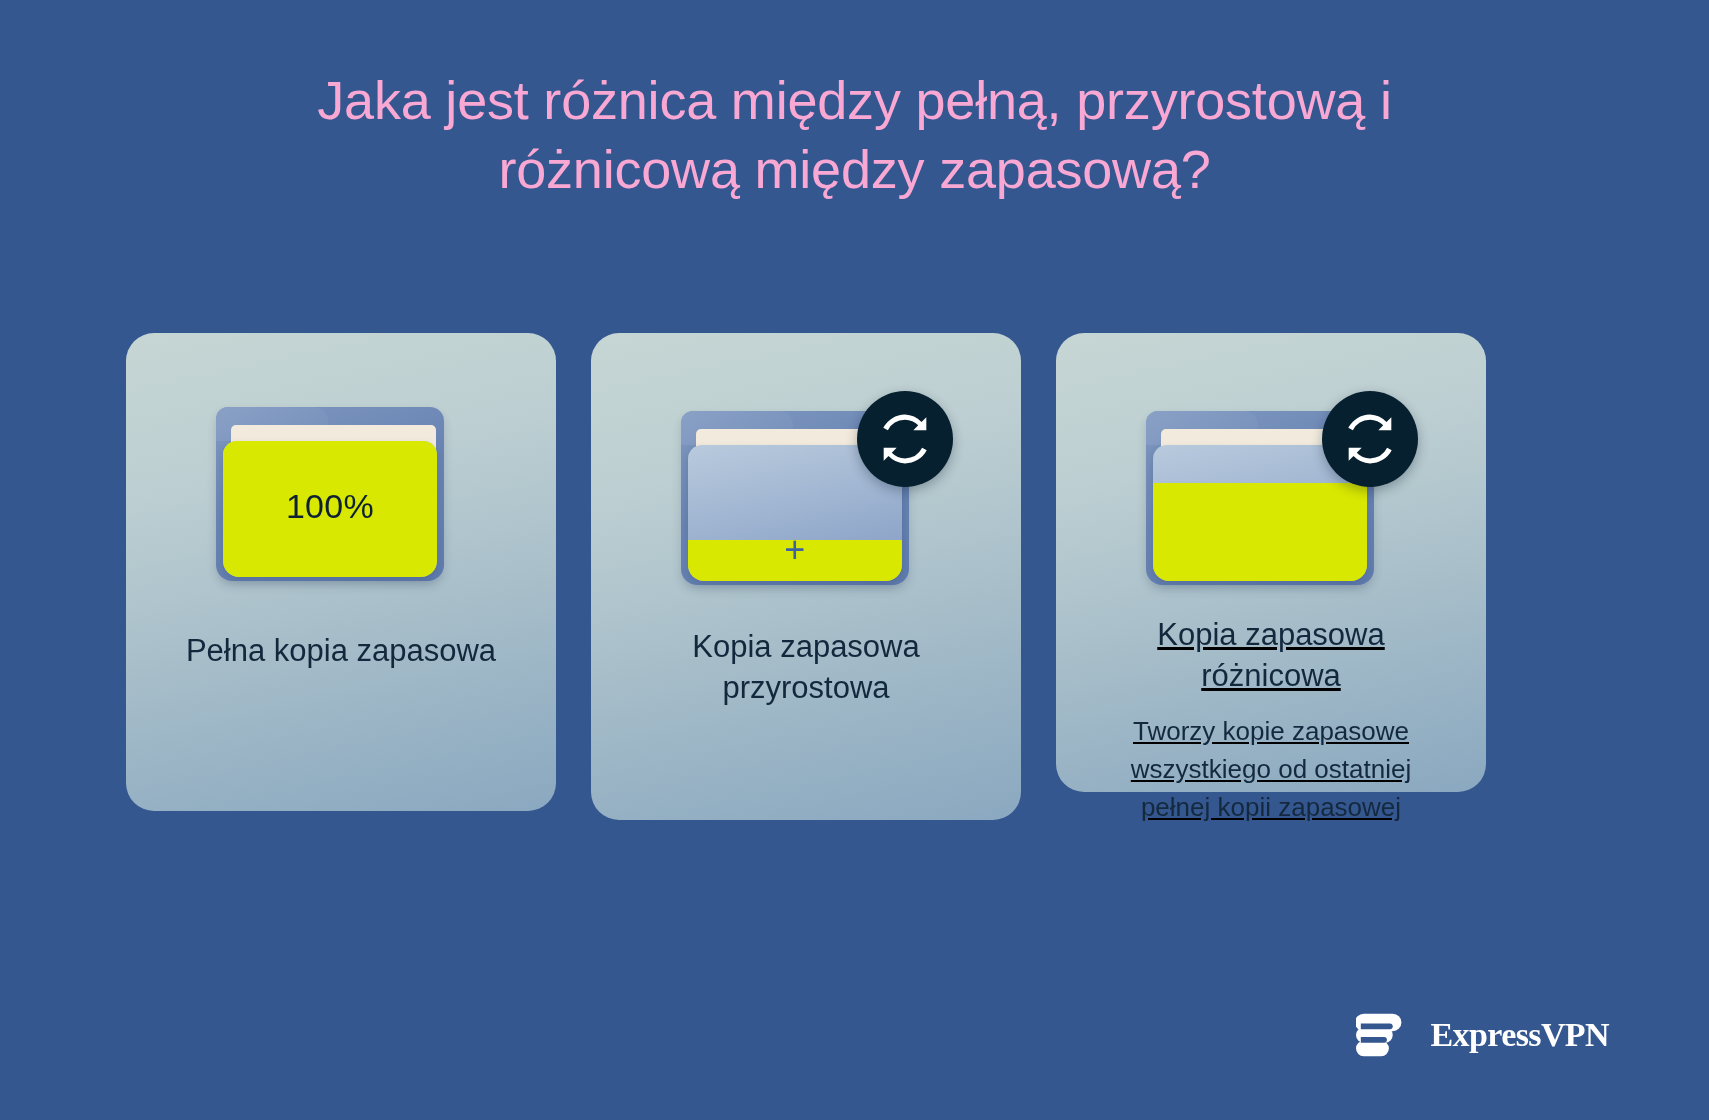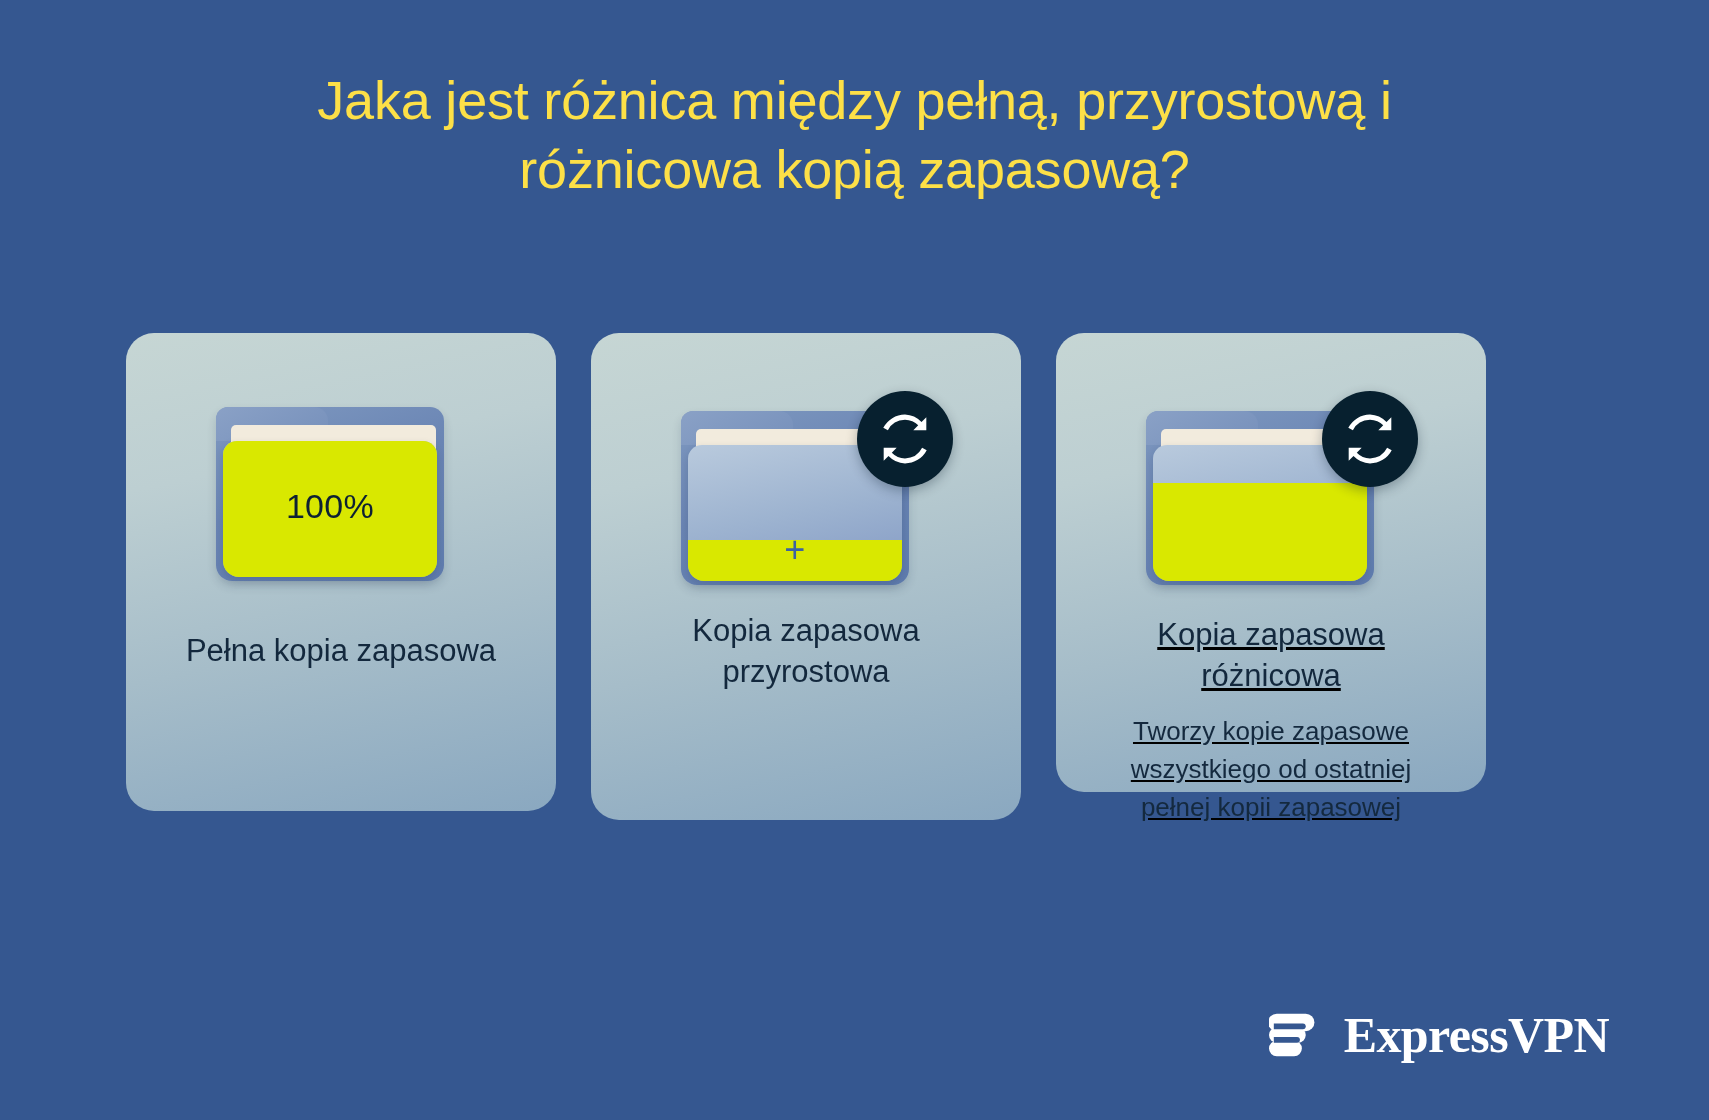--- a/index.html
+++ b/index.html
@@ -18,21 +18,21 @@
   }
 
   
   .title {
     position: absolute;
     top: 66px;
     left: 50%;
     transform: translateX(-50%);
     width: 1420px;
     text-align: center;
-    color: #fde047;
+    color: #f9a8d4;
     font-size: 54px;
     line-height: 1.28;
     font-weight: 400;
     letter-spacing: -0.2px;
   }
 
   
   .cards {
     position: absolute;
     top: 333px;
@@ -170,21 +170,21 @@
   .card-title {
     color: #13283d;
     font-size: 31px;
     line-height: 1.32;
     text-align: center;
     font-weight: 400;
     margin-top: 26px;
     max-width: 360px;
   }
   .card.c1 .card-title { margin-top: 40px; }
-  .card.c2 .card-title { margin-top: 16px; }
+  .card.c2 .card-title { margin-top: 32px; }
   .card.c3 .card-title { margin-top: 20px; }
 
   .card-desc {
     color: #14293e;
     font-size: 26px;
     line-height: 1.46;
     text-align: center;
     font-weight: 400;
     margin-top: 16px;
     max-width: 356px;
@@ -196,33 +196,33 @@
     right: 100px;
     bottom: 56px;
     display: flex;
     align-items: center;
     gap: 17px;
   }
   .logo-mark { width: 58px; height: 58px; display: block; flex: none; }
   .logo-text {
     color: #ffffff;
     font-family: "Liberation Serif", "DejaVu Serif", serif;
-    font-size: 50px;
+    font-size: 34px;
     font-weight: 700;
     letter-spacing: -0.6px;
     line-height: 1;
   }
 </style>
 </head>
 <body>
 
 <h1 class="title">
   <span>Jaka jest różnica między pełną, przyrostową i</span>
   <br>
-  <span>różnicowa kopią zapasową?</span>
+  <span>różnicową między zapasową?</span>
 </h1>
 
 <div class="cards">
 
   <div class="card c1">
     <div class="folder-wrap">
       <div class="folder">
         <div class="fold-back">
           <div class="fold-tab"></div>
         </div>

